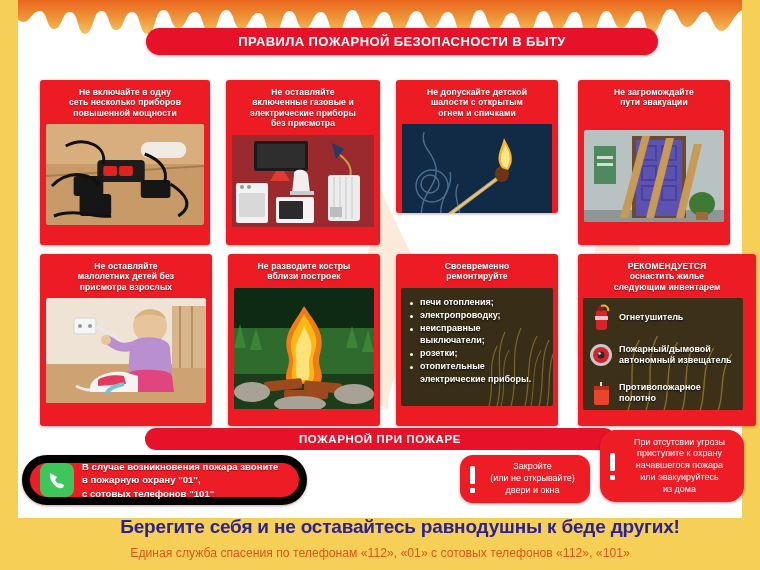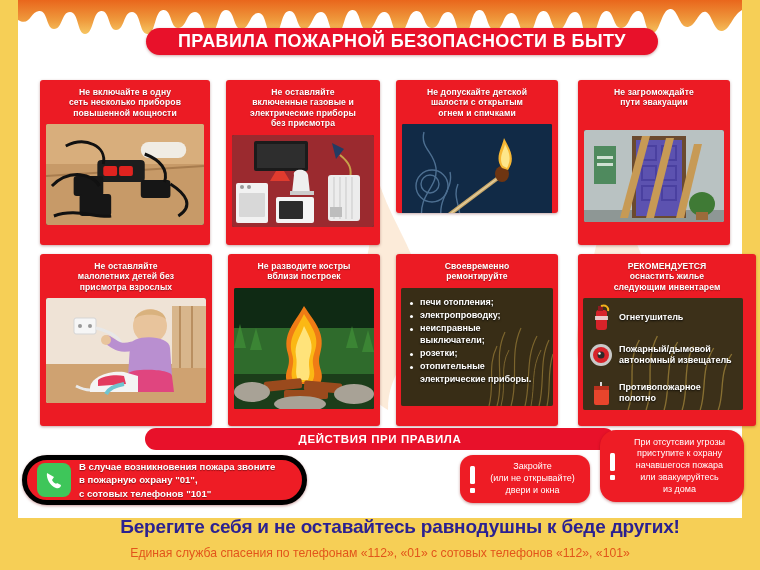--- a/index.html
+++ b/index.html
@@ -24,21 +24,21 @@
 
   
   .title-bar{
     position:absolute;left:128px;top:28px;width:512px;height:27px;
     background:#e8112a;border-radius:14px;
     box-shadow:0 1px 3px rgba(120,0,0,.35);
     display:flex;align-items:center;justify-content:center;
     z-index:6;
   }
   .title-bar .t{
-    color:#fff;font-weight:bold;font-size:18px;letter-spacing:.4px;
+    color:#fff;font-weight:bold;font-size:13px;letter-spacing:.4px;
     white-space:nowrap;
   }
 
   
   .grid{position:absolute;left:0;top:60px;width:760px;height:365px;z-index:5;}
   .card{
     position:absolute;background:#ec1b24;border-radius:3px;
     box-shadow:0 1px 3px rgba(90,0,0,.35);
     overflow:hidden;
   }
@@ -86,21 +86,21 @@
   
   .act-title{
     position:absolute;left:145px;top:428px;width:470px;height:22px;
     background:#e8112a;border-radius:11px;z-index:7;
     display:flex;align-items:center;justify-content:center;
   }
   .act-title .t{color:#fff;font-weight:bold;font-size:11.5px;letter-spacing:.6px;}
 
   .call-banner{
     position:absolute;left:22px;top:455px;width:285px;height:50px;
-    background:#ee1c25;border:5px solid #000000;border-radius:25px;
+    background:#ee1c25;border:8px solid #000000;border-radius:25px;
     display:flex;align-items:center;gap:8px;padding:0 10px;
     box-sizing:border-box;z-index:8;
     box-shadow:0 1px 3px rgba(120,0,0,.4);
   }
   .phone-ico{flex:0 0 34px;height:34px;}
   .phone-ico svg{width:34px;height:34px;display:block;}
   .call-banner .ct{
     color:#fff;font-weight:bold;font-size:9.6px;line-height:1.38;
     text-shadow:0 1px 1px rgba(0,0,0,.4);
   }
@@ -426,21 +426,21 @@
                 <path d="M13,8 L13,4" stroke="#d9d9d9" stroke-width="2"></path>
               </svg>
           </span>
           <span class="lbl">Противопожарное полотно</span>
         </div>
       </div>
     </div>
   </div>
 
   <div class="act-title">
-    <span class="t">ДЕЙСТВИЯ  ПРИ ПРАВИЛА</span>
+    <span class="t">ПОЖАРНОЙ  ПРИ ПОЖАРЕ</span>
   </div>
 
   <div class="call-banner">
     <span class="phone-ico">
       <svg viewBox="0 0 34 34">
           <rect width="34" height="34" rx="8" fill="#3ec65a"></rect>
           <path d="M10,10 C9,15 13,23 19,25 C22,26 24,24 24,22 L20,20 C19,22 16,19 15,17 L17,14 Z" fill="#fff"></path>
         </svg>
     </span>
     <span class="ct">

